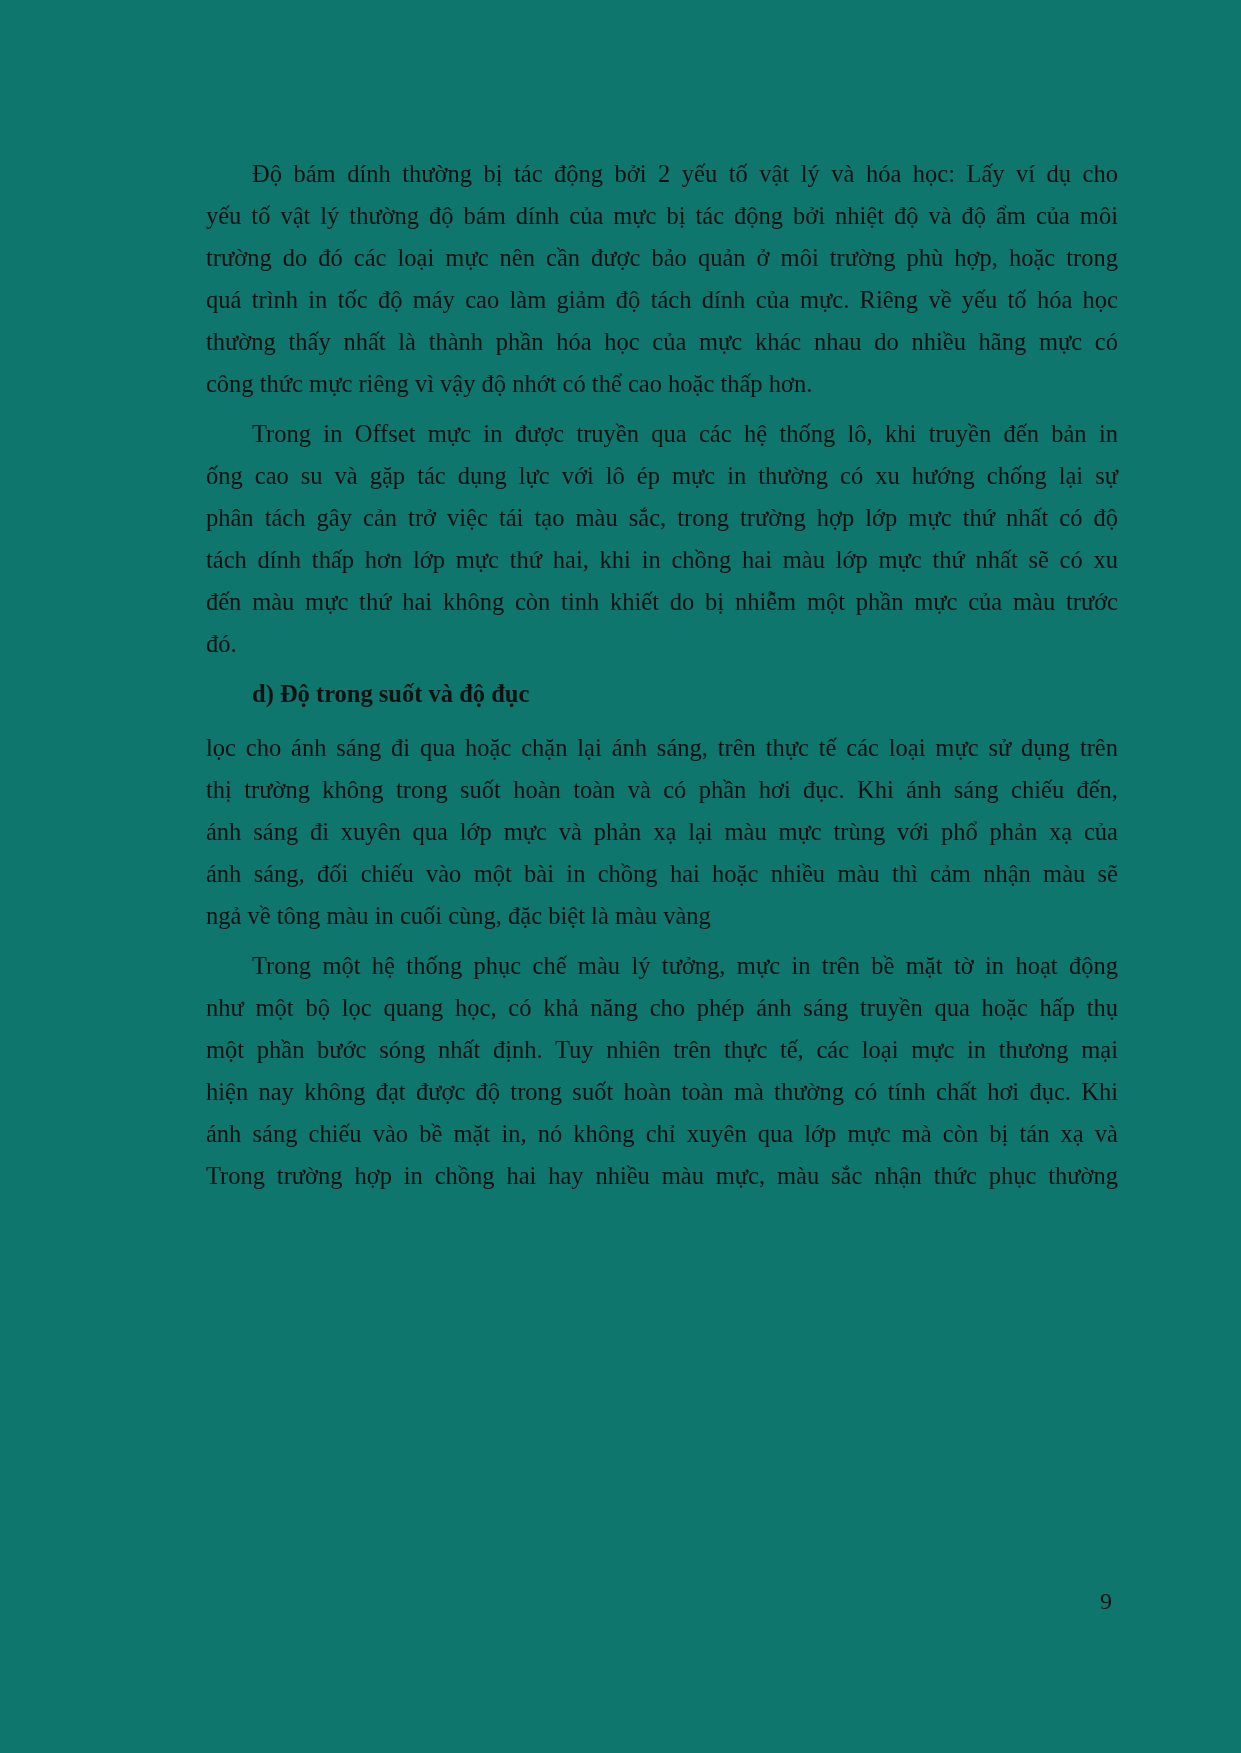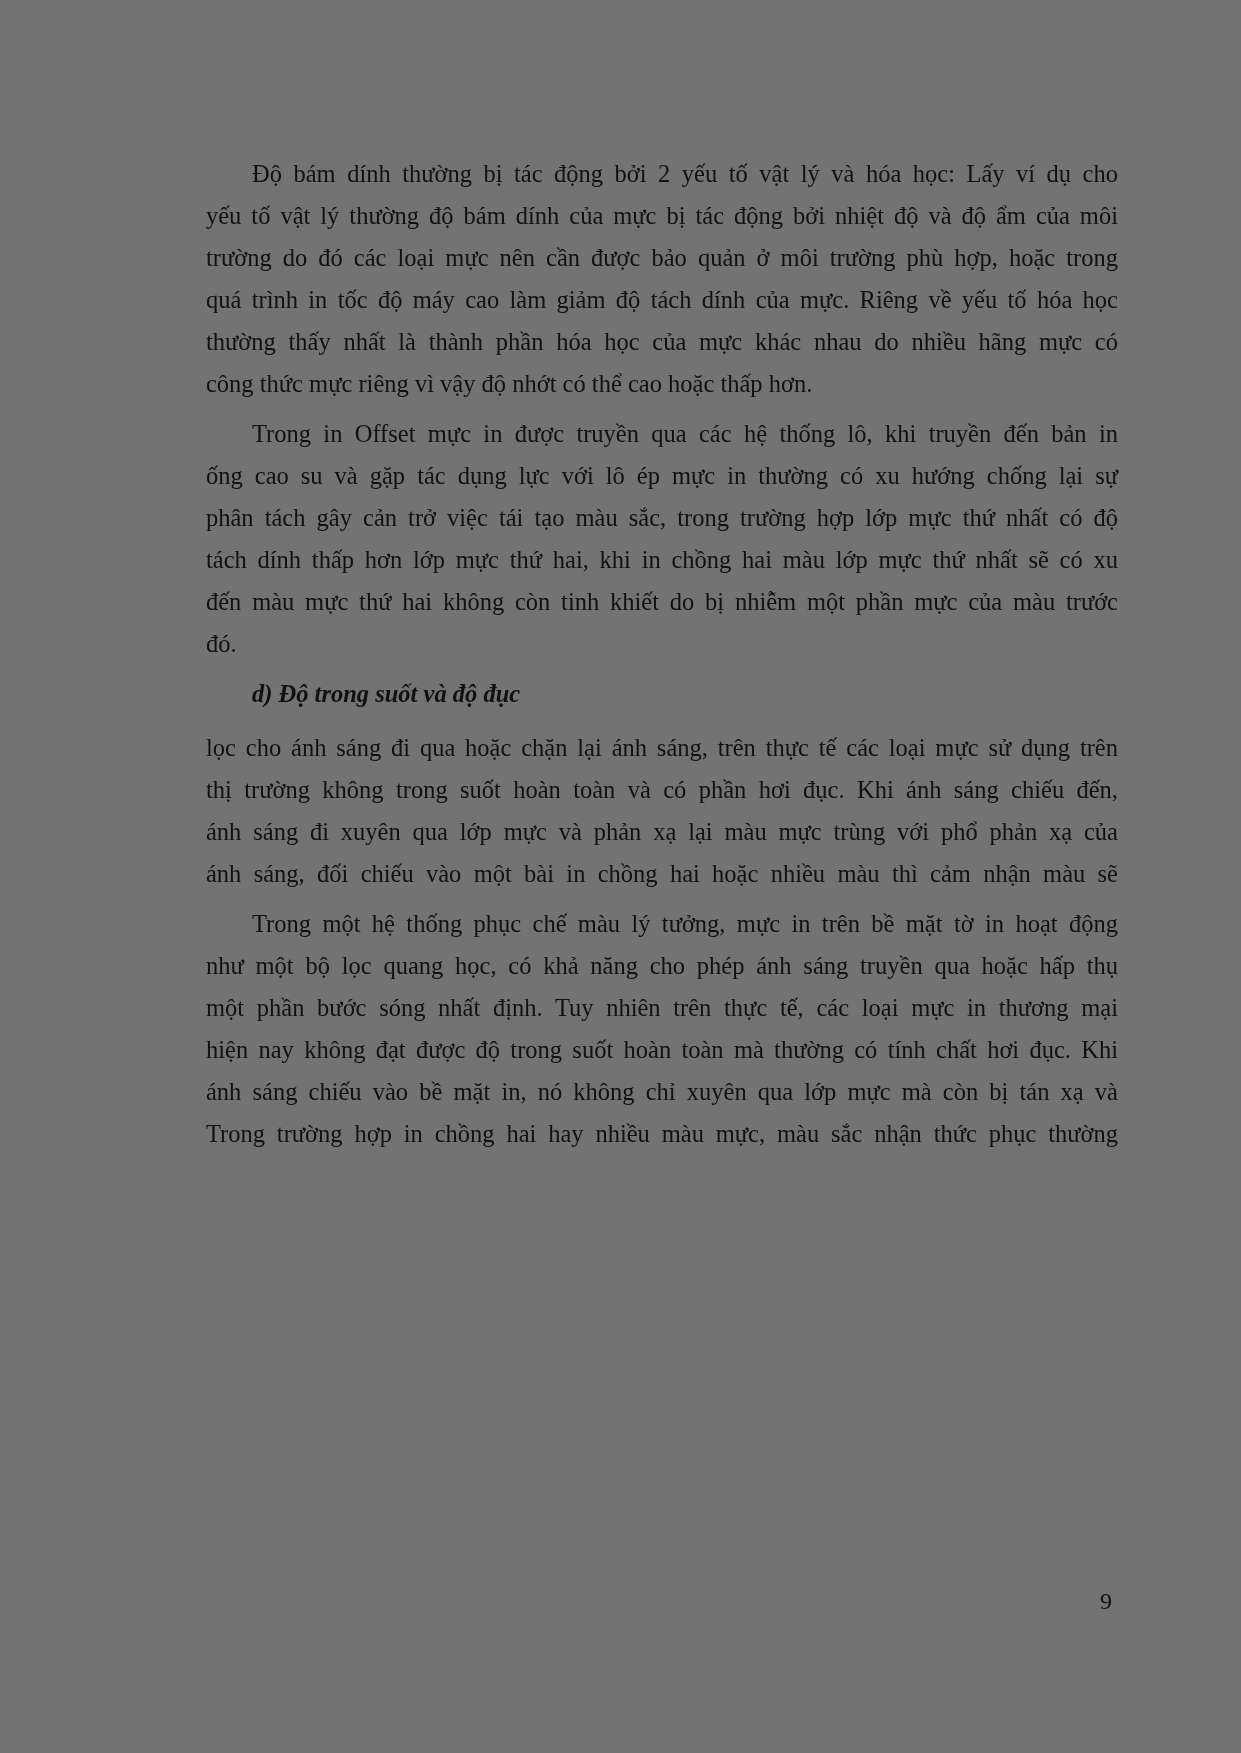--- a/index.html
+++ b/index.html
@@ -1,27 +1,27 @@
 <!DOCTYPE html>
 <html><head>
 <meta charset="utf-8">
 <style>
   html, body { margin:0; padding:0; background:#ffffff; }
   body { width:1241px; height:1753px; position:relative; overflow:hidden;
          font-family:"Liberation Serif","DejaVu Serif",serif; color:#111; }
-  .page { position:absolute; left:0; top:0; width:1241px; height:1753px; background:#737373; }
+  .page { position:absolute; left:0; top:0; width:1241px; height:1753px; background:#0f766e; }
   .content { position:absolute; left:206px; top:153px; width:912px; }
   .para { margin:0 0 8px 0; }
   .line { display:block; height:42px; line-height:42px; font-size:24.5px;
           text-align:justify; text-align-last:justify; white-space:nowrap; overflow:visible; }
   .line.last { text-align-last:left; }
   .indent1 { padding-left:46px; }
   .indent2 { padding-left:75px; }
   .heading { font-weight:bold; font-size:24.5px; height:42px; line-height:42px;
-             padding-left:46px; margin:4px 0 12px 0;font-style:italic; }
+             padding-left:46px; margin:4px 0 12px 0; }
   .page-number { position:absolute; left:1100px; top:1588px; font-size:24px; }
 </style>
 </head>
 <body>
 
 <div class="page">
   <div class="content">
 
     <div class="para">
       <span class="line indent1">Độ bám dính thường bị tác động bởi 2 yếu tố vật lý và hóa học: Lấy ví dụ cho</span>
@@ -41,20 +41,21 @@
       <span class="line last">đó.</span>
     </div>
 
     <div class="heading">d) Độ trong suốt và độ đục</div>
 
     <div class="para">
       <span class="line">lọc cho ánh sáng đi qua hoặc chặn lại ánh sáng, trên thực tế các loại mực sử dụng trên</span>
       <span class="line">thị trường không trong suốt hoàn toàn và có phần hơi đục. Khi ánh sáng chiếu đến,</span>
       <span class="line">ánh sáng đi xuyên qua lớp mực và phản xạ lại màu mực trùng với phổ phản xạ của</span>
       <span class="line">ánh sáng, đối chiếu vào một bài in chồng hai hoặc nhiều màu thì cảm nhận màu sẽ</span>
+      <span class="line last">ngả về tông màu in cuối cùng, đặc biệt là màu vàng</span>
     </div>
 
     <div class="para">
       <span class="line indent1">Trong một hệ thống phục chế màu lý tưởng, mực in trên bề mặt tờ in hoạt động</span>
       <span class="line">như một bộ lọc quang học, có khả năng cho phép ánh sáng truyền qua hoặc hấp thụ</span>
       <span class="line">một phần bước sóng nhất định. Tuy nhiên trên thực tế, các loại mực in thương mại</span>
       <span class="line">hiện nay không đạt được độ trong suốt hoàn toàn mà thường có tính chất hơi đục. Khi</span>
       <span class="line">ánh sáng chiếu vào bề mặt in, nó không chỉ xuyên qua lớp mực mà còn bị tán xạ và</span>
       <span class="line">Trong trường hợp in chồng hai hay nhiều màu mực, màu sắc nhận thức phục thường</span>
     </div>

